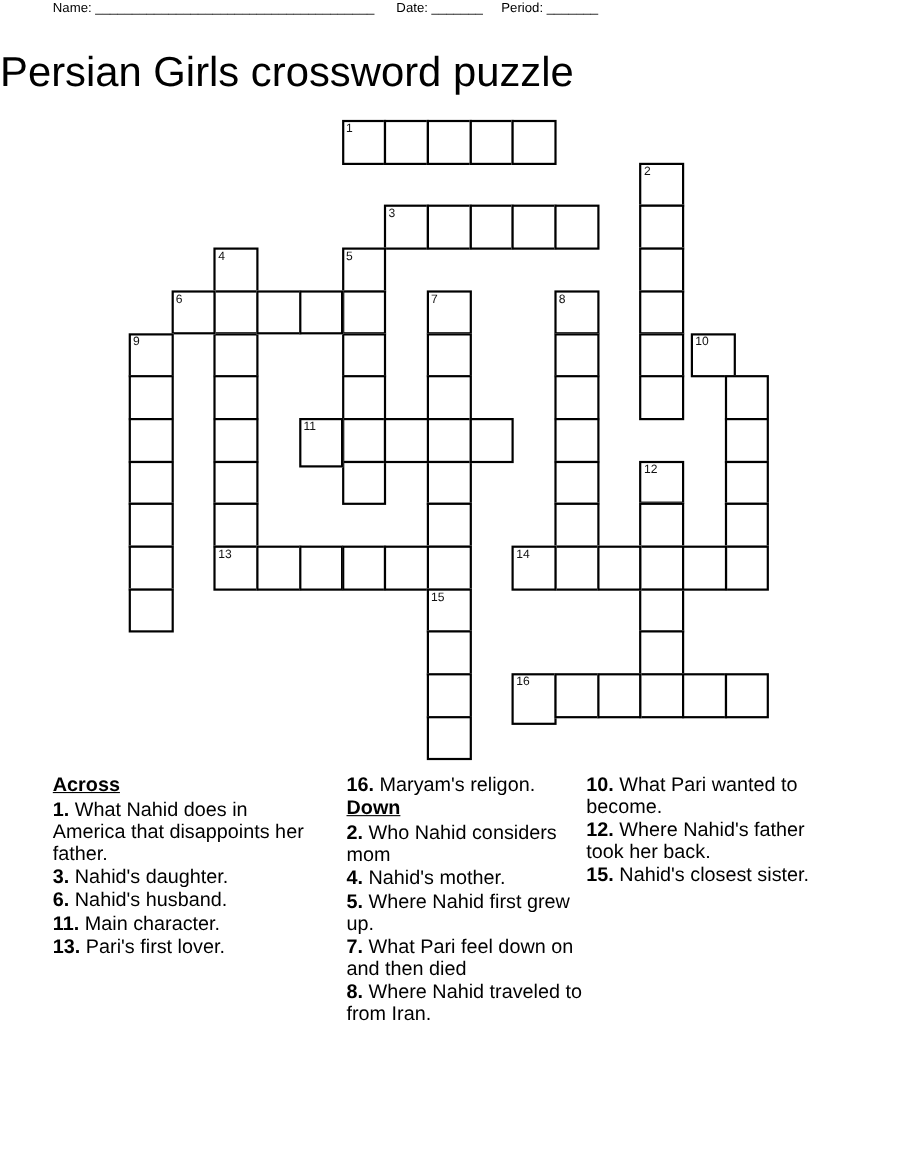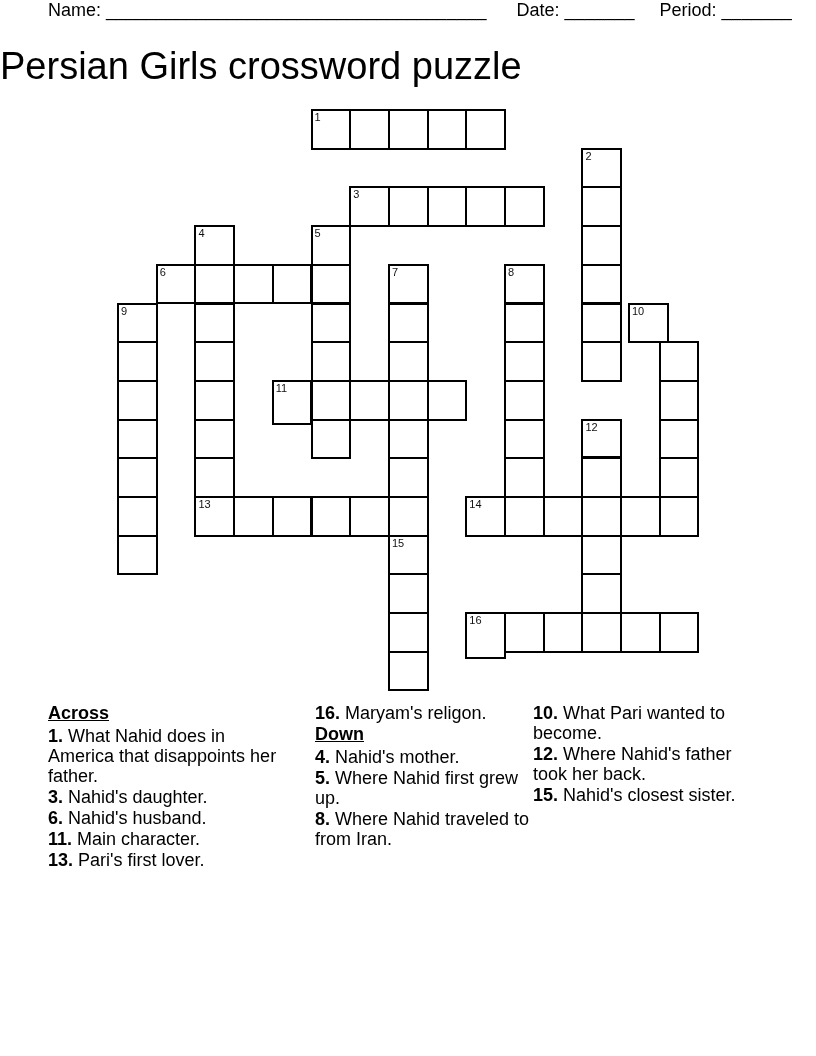--- a/index.html
+++ b/index.html
@@ -1,18 +1,18 @@
 <!DOCTYPE html>
 <html><head>
   <meta charset="utf-8">
   <style>
     html, body { margin:0; padding:0; background:#ffffff; }
     body { width:816px; height:1056px; position:relative; overflow:hidden;
            font-family:"Liberation Sans", sans-serif; color:#000; }
-    .header-line { position:absolute; top:0; left:48px; font-size:18px; white-space:pre; }
+    .header-line { position:absolute; top:0; left:48px; font-size:12px; white-space:pre; }
     .header-line span { margin-right:0; }
     .title { position:absolute; top:38px; left:0; width:816px; 
              font-size:38px; line-height:56px; }
     #grid { position:absolute; left:0; top:0; width:816px; height:700px; }
     .cell { position:absolute; width:38.7px; height:38.7px; box-sizing:border-box;
             border:2px solid #000; background:#fff; margin-left:-1px; margin-top:-1px; }
     .cell .num { position:absolute; left:2px; top:0px; font-size:11px; line-height:12px; color:#111; }
     .clues { position:absolute; top:703px; font-size:18px; line-height:20px; }
     .clues .heading { font-weight:bold; text-decoration:underline; margin:0 0 3px 0; font-size:18px; }
     .clue { margin:0 0 1px 0; }
@@ -153,22 +153,24 @@
   <div class="clue"><b>1.</b><span> What Nahid does in America that disappoints her father.</span></div>
   <div class="clue"><b>3.</b><span> Nahid's daughter.</span></div>
   <div class="clue"><b>6.</b><span> Nahid's husband.</span></div>
   <div class="clue"><b>11.</b><span> Main character.</span></div>
   <div class="clue"><b>13.</b><span> Pari's first lover.</span></div>
 </div>
 
 <div class="clues" id="col2">
   <div class="clue"><b>16.</b><span> Maryam's religon.</span></div>
   <div class="heading">Down</div>
+  <div class="clue"><b>2.</b><span> Who Nahid considers mom</span></div>
   <div class="clue"><b>4.</b><span> Nahid's mother.</span></div>
   <div class="clue"><b>5.</b><span> Where Nahid first grew up.</span></div>
+  <div class="clue"><b>7.</b><span> What Pari feel down on and then died</span></div>
   <div class="clue"><b>8.</b><span> Where Nahid traveled to from Iran.</span></div>
 </div>
 
 <div class="clues" id="col3">
   <div class="clue"><b>10.</b><span> What Pari wanted to become.</span></div>
   <div class="clue"><b>12.</b><span> Where Nahid's father took her back.</span></div>
   <div class="clue"><b>15.</b><span> Nahid's closest sister.</span></div>
 </div>
 
 </body></html>

